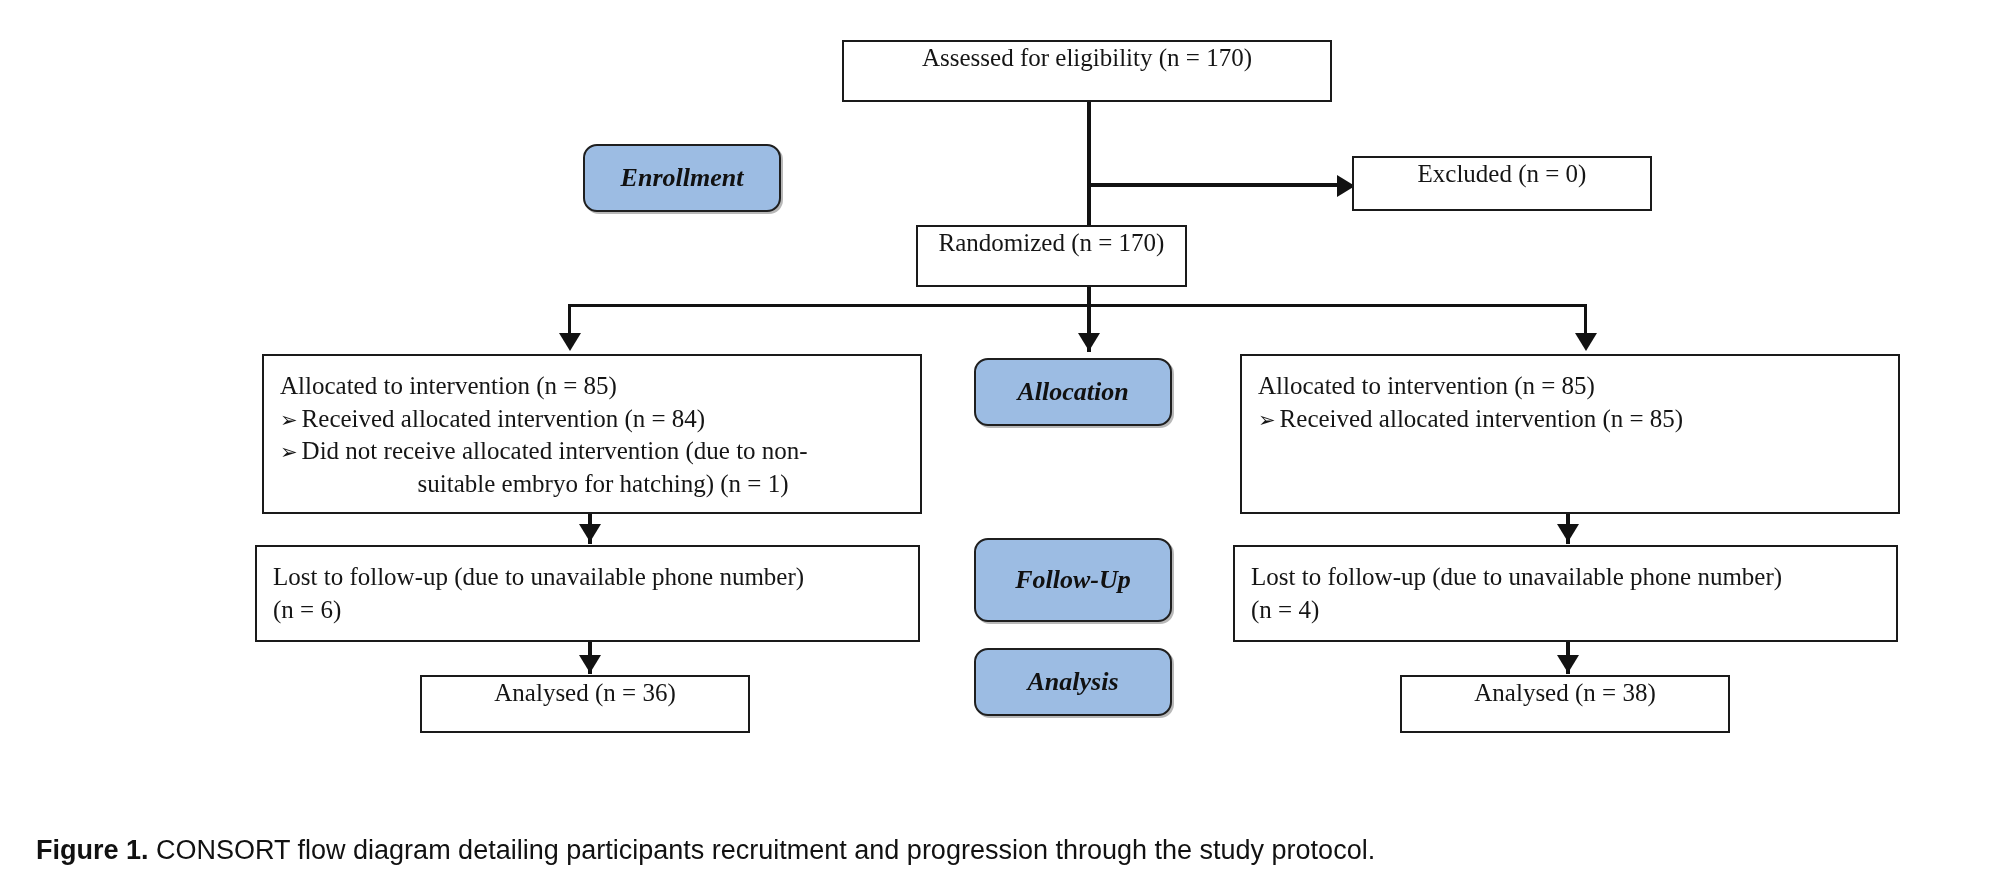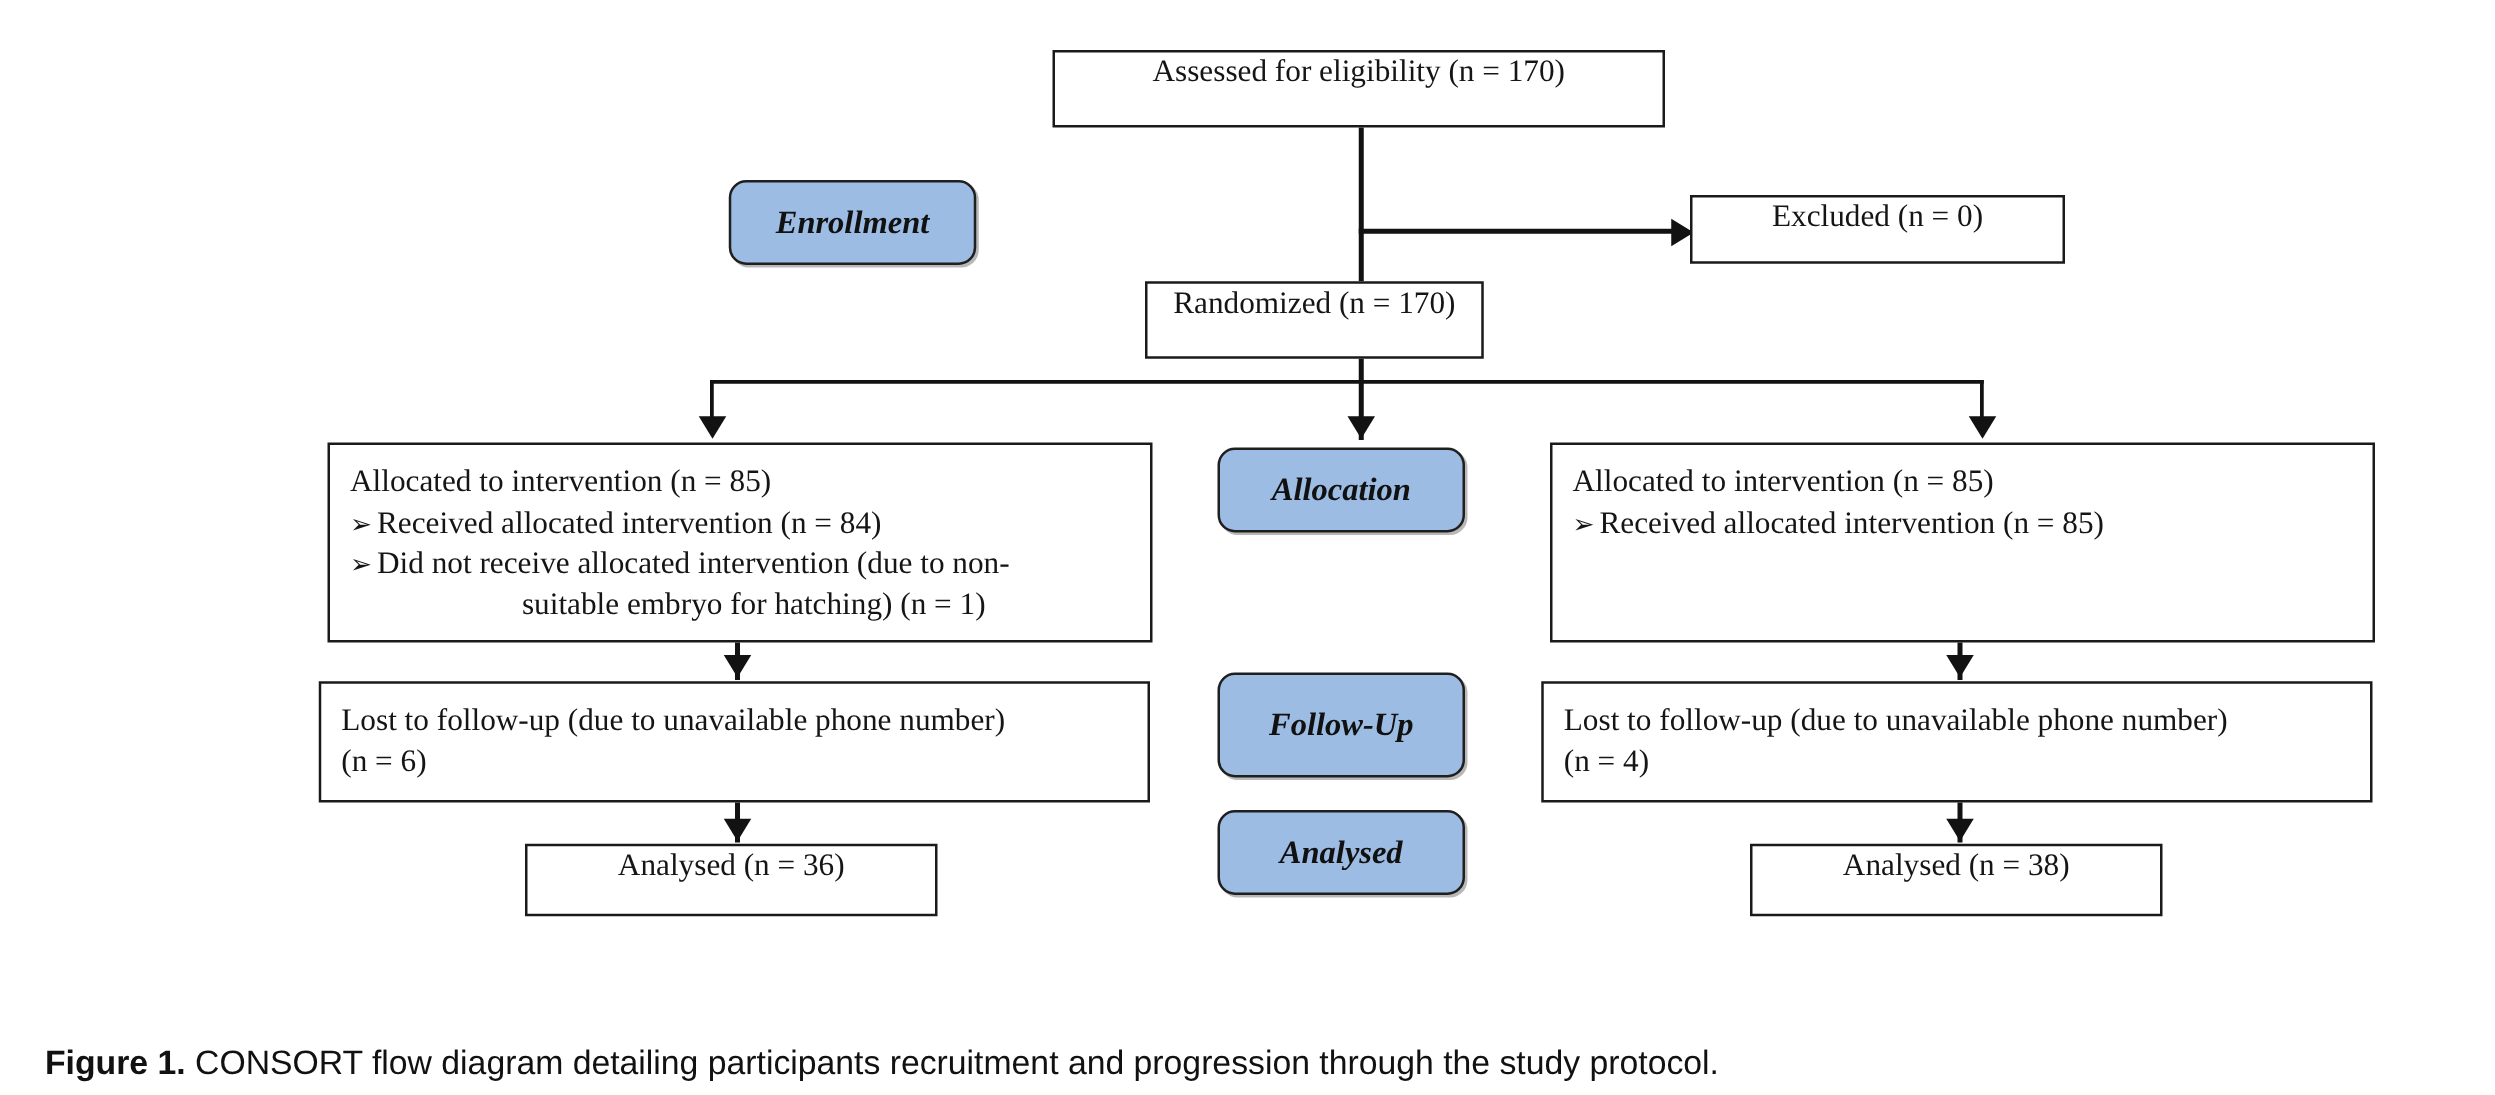--- a/index.html
+++ b/index.html
@@ -212,18 +212,18 @@
 
   <div class="stage" style="left:974px; top:358px; width:198px; height:68px;">
     <span>Allocation</span>
   </div>
 
   <div class="stage" style="left:974px; top:526px; width:198px; height:84px;margin-top:12px;">
     <span>Follow-Up</span>
   </div>
 
   <div class="stage" style="left:974px; top:648px; width:198px; height:68px;">
-    <span>Analysed</span>
+    <span>Analysis</span>
   </div>
 
   <div id="caption"><span class="fig-label">Figure 1.</span><span> CONSORT flow diagram detailing participants recruitment and progression through the study protocol.</span></div>
 
 </div>
 
 </body></html>

